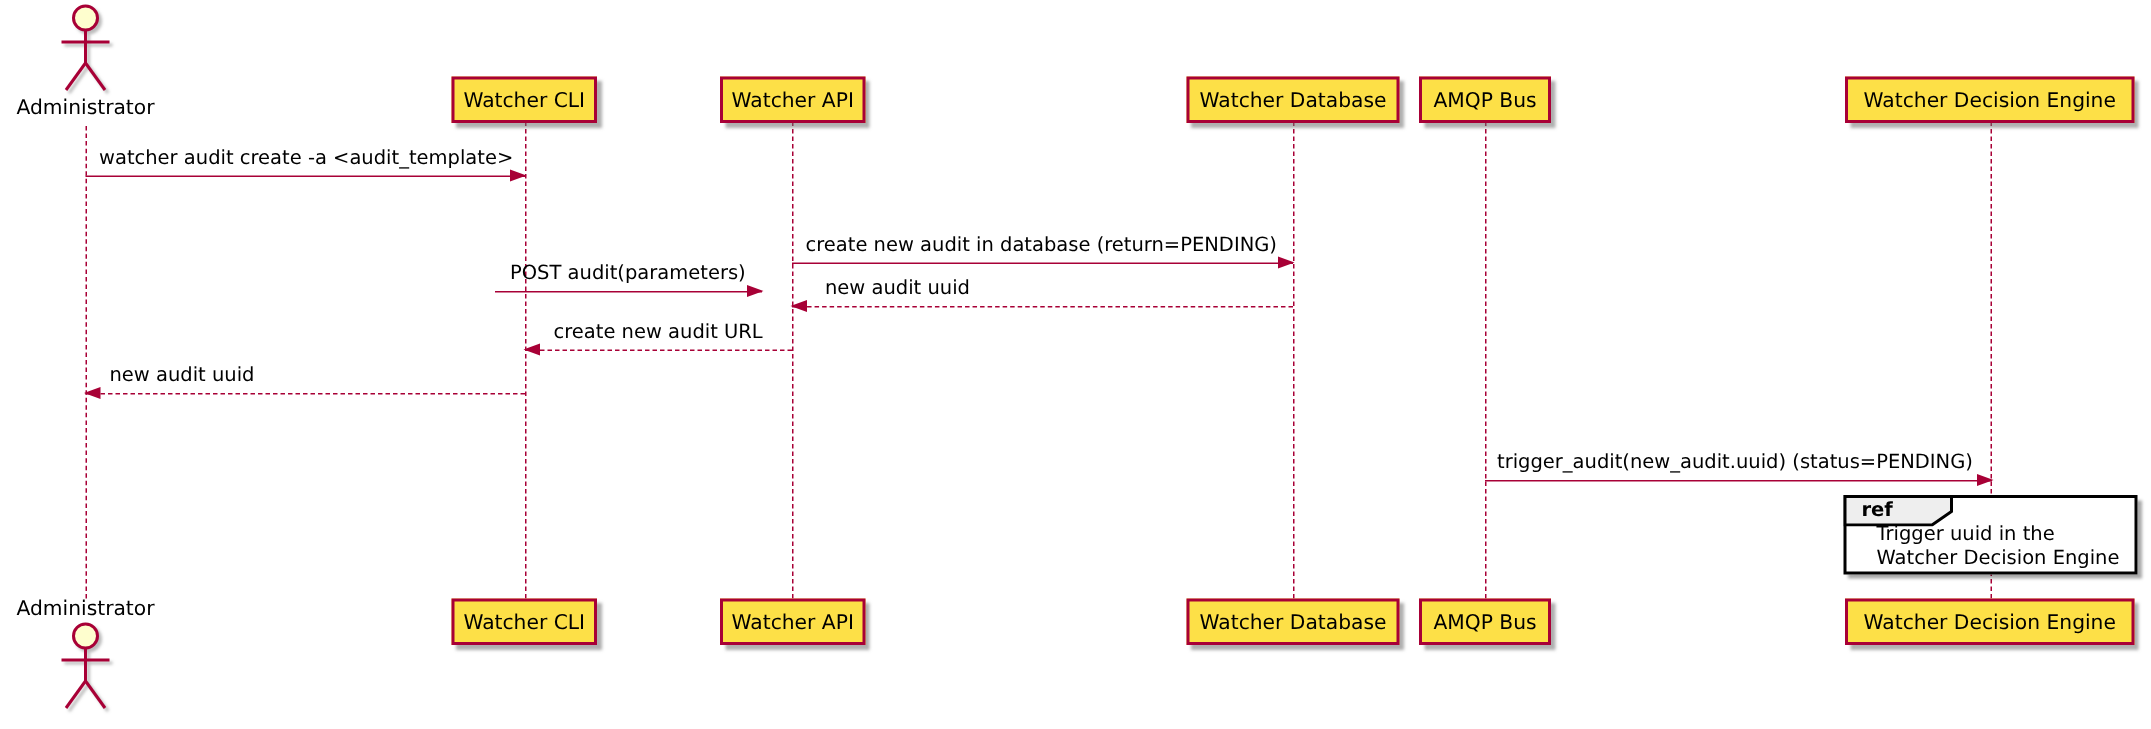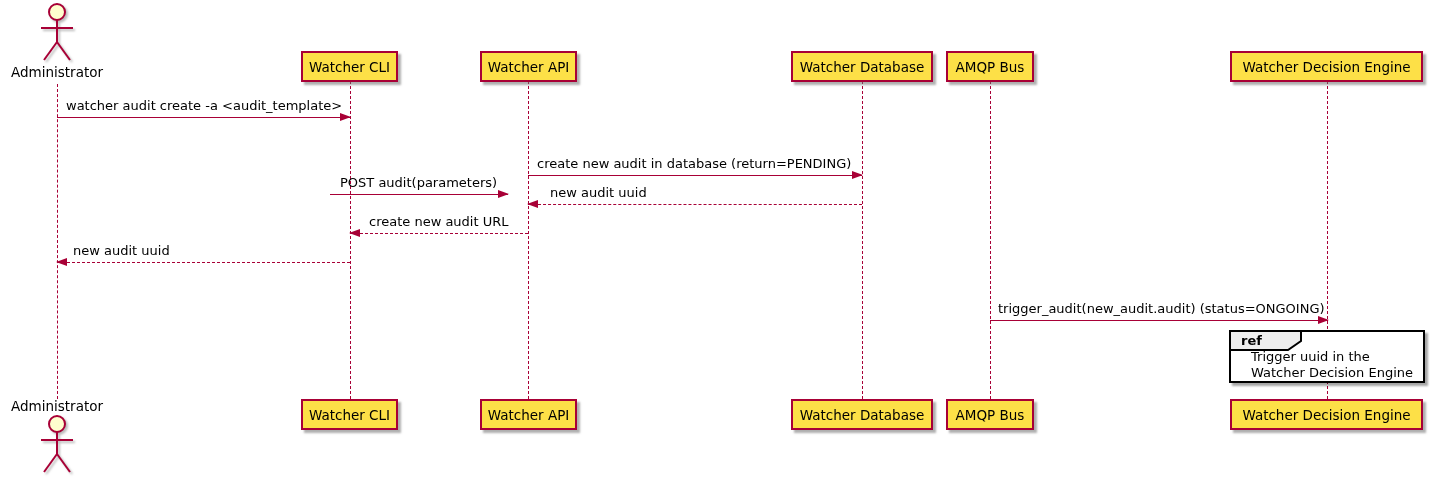--- a/index.html
+++ b/index.html
@@ -65,21 +65,21 @@
   </div>
   <div class="msg dashed rtl" style="left:350px; top:216px; width:178px;">
     <span class="lbl" style="left:19px;">create new audit URL</span>
     <span class="head"></span>
   </div>
   <div class="msg dashed rtl" style="left:57px;  top:245px; width:293px;">
     <span class="lbl" style="left:16px;">new audit uuid</span>
     <span class="head"></span>
   </div>
   <div class="msg solid ltr" style="left:990px; top:303px; width:338px;">
-    <span class="lbl" style="left:8px;">trigger_audit(new_audit.audit) (status=ONGOING)</span>
+    <span class="lbl" style="left:8px;">trigger_audit(new_audit.uuid) (status=PENDING)</span>
     <span class="head"></span>
   </div>
 
   <div class="ref" style="left:1229px; top:330px; width:196px; height:53px;">
     <svg class="ref-tab" width="74" height="21" viewBox="0 0 74 21">
       <path d="M1,1 H72 V11 L59,20 H1 Z" fill="#EEEEEE" stroke="#000000" stroke-width="2"></path>
     </svg>
     <span class="ref-kw">ref</span>
     <div class="ref-body">
       <div>Trigger uuid in the</div>

